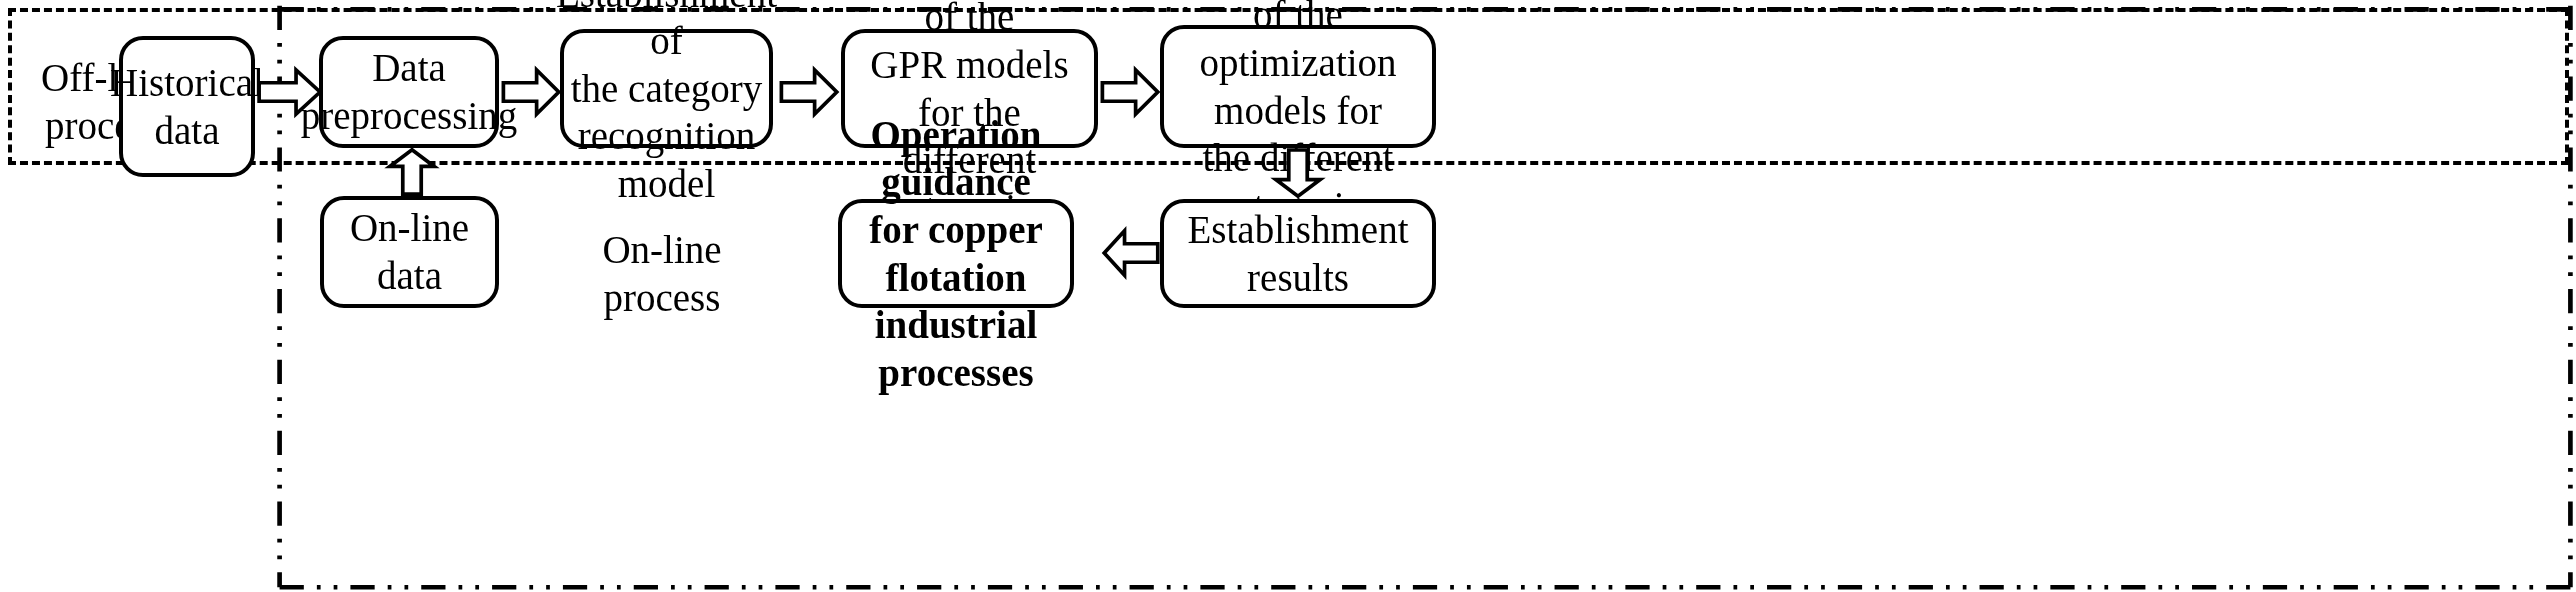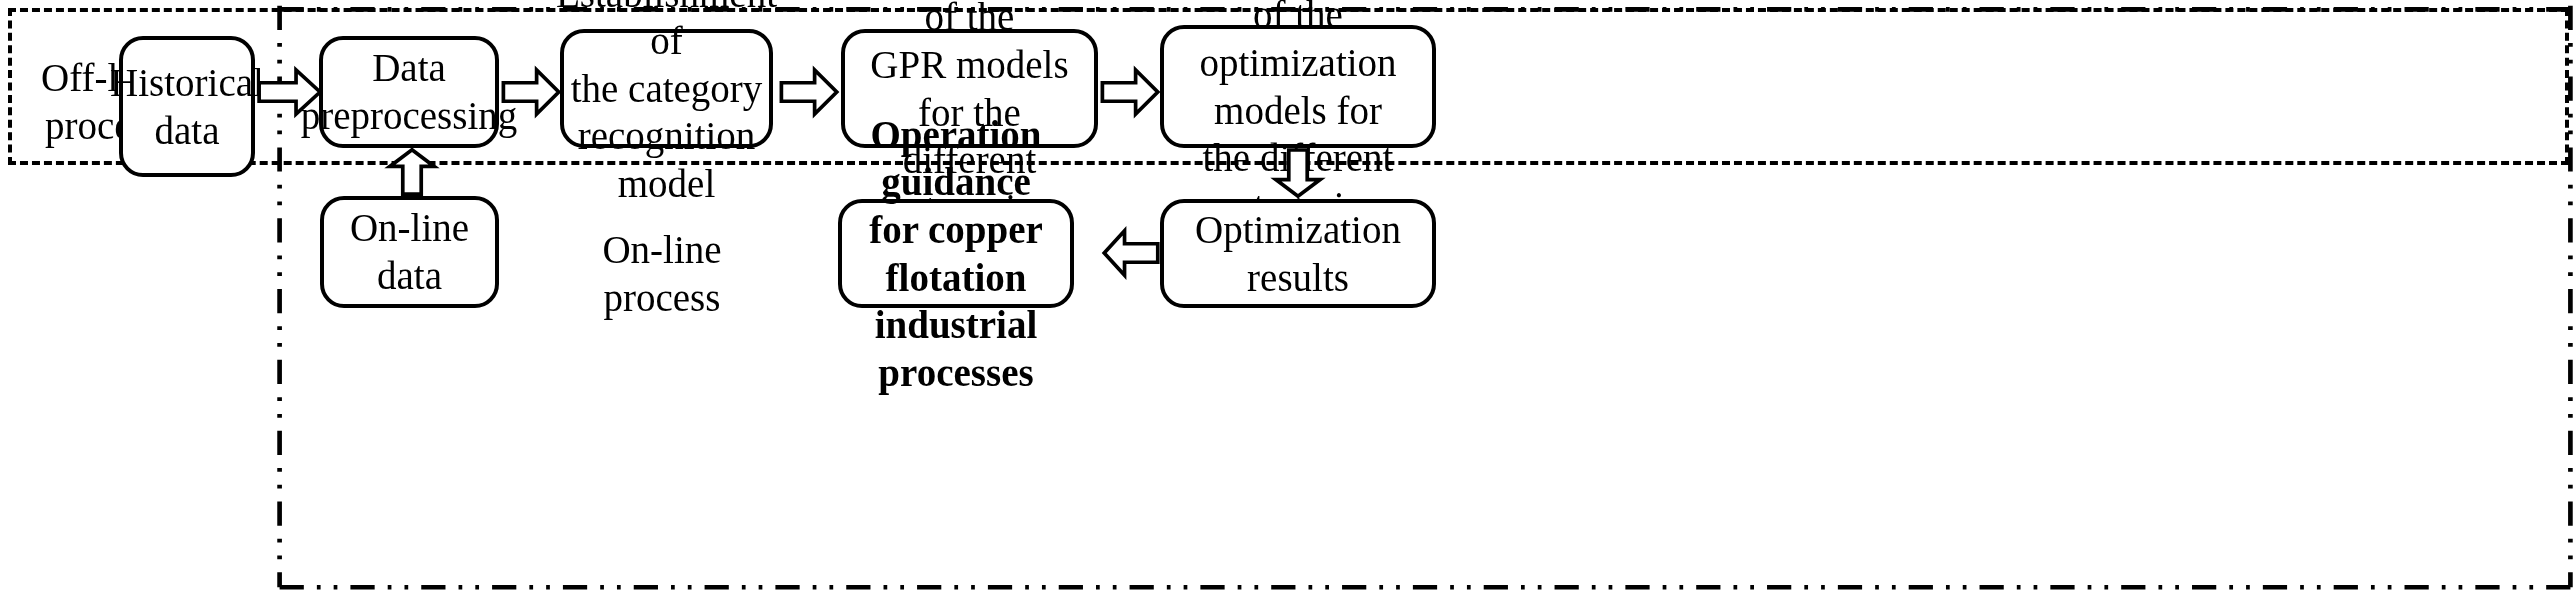--- a/index.html
+++ b/index.html
@@ -118,21 +118,21 @@
 data</span>
   </div>
 
   <div class="box fs-42" style="left:838px; top:199px; width:236px; height:109px;font-weight:bold;">
     <span style="white-space:pre-line;">Operation guidance
 for copper flotation
 industrial processes</span>
   </div>
 
   <div class="box fs-42" style="left:1160px; top:199px; width:276px; height:109px;">
-    <span style="white-space:pre-line;">Optimization results</span>
+    <span style="white-space:pre-line;">Establishment results</span>
   </div>
 
   <div class="arrow" style="left:259px; top:68px; width:63px; height:48px;">
     <svg width="63" height="48" viewBox="0 0 68 52">
       <polygon points="0,16 40,16 40,2 66,26 40,50 40,36 0,36" fill="#fff" stroke="#000" stroke-width="4" stroke-linejoin="miter"></polygon>
     </svg>
   </div>
 
   <div class="arrow" style="left:503px; top:68px; width:58px; height:48px;">
     <svg width="58" height="48" viewBox="0 0 62 52">

